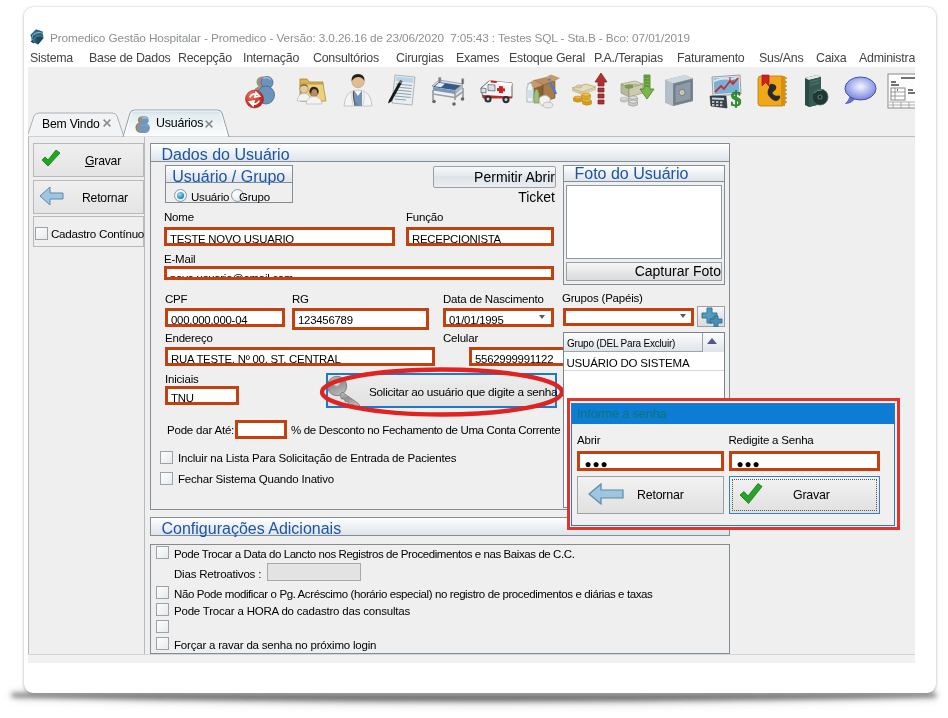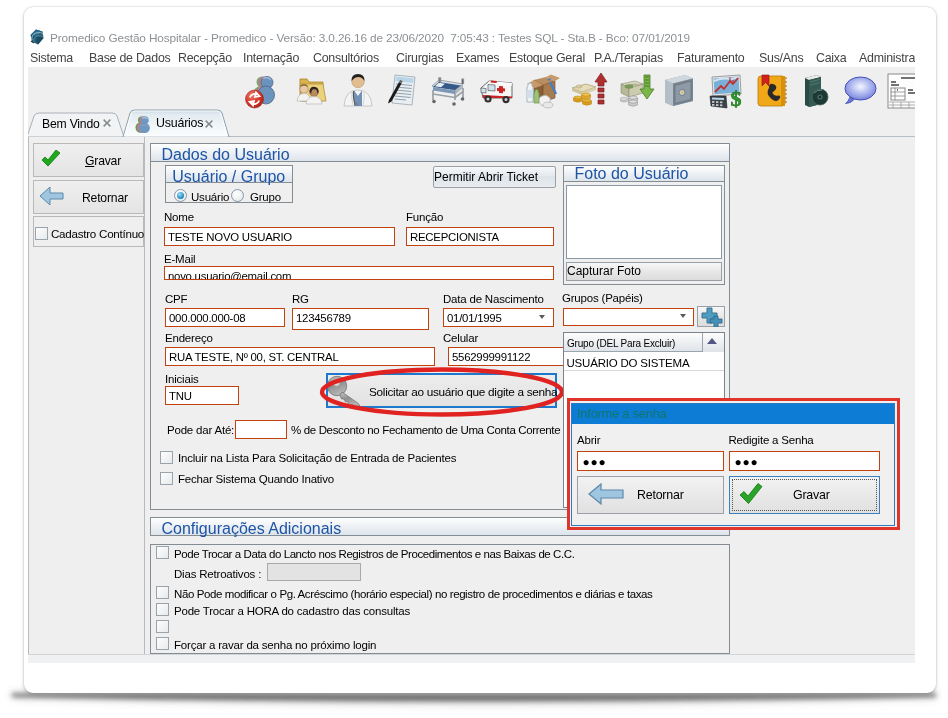--- a/index.html
+++ b/index.html
@@ -1,22 +1,22 @@
 <!DOCTYPE html>
 <html><head><meta charset="utf-8"><style>
 html,body{margin:0;padding:0}
 #c{position:relative;width:948px;height:718px;background:#fff;overflow:hidden;
    font-family:"Liberation Sans",sans-serif;}
 .ab{position:absolute}
 .lbl{position:absolute;font-size:11.5px;letter-spacing:-0.2px;line-height:14px;color:#000;white-space:nowrap}
 .mi{position:absolute;top:51px;font-size:12.4px;letter-spacing:-0.25px;color:#444;white-space:nowrap}
-.inp{position:absolute;background:#fff;border:1px solid #c2410c;box-sizing:border-box;
+.inp{position:absolute;background:#fff;border:3px solid #c2410c;box-sizing:border-box;
      font-size:11.4px;letter-spacing:-0.25px;line-height:15px;padding:1.5px 3px;white-space:nowrap;overflow:hidden}
 .btn{position:absolute;background:linear-gradient(#f7f7f7,#e9e9e9 45%,#dcdcdc);border:1px solid #9aa0a5;
-     box-sizing:border-box;text-align:left;font-size:12px;color:#000}
+     box-sizing:border-box;text-align:right;font-size:14px;color:#000}
 .cb{position:absolute;width:13px;height:13px;background:linear-gradient(135deg,#fdfdfd,#e7eaec);
     border:1px solid #9aa2aa;box-sizing:border-box}
 .gh{position:absolute;background:linear-gradient(#fefefe,#dde4eb);border:1px solid #848c94;
     box-sizing:border-box;color:#1d54a6;font-size:16px;line-height:15px}
 .grp{position:absolute;border:1px solid #848c94;box-sizing:border-box}
 </style></head><body>
 <div id="c">
 
 <svg class="ab" style="left:0;top:676px" width="948" height="42" viewBox="0 0 948 42">
  <defs>
@@ -326,44 +326,44 @@
   <div class="gh" style="left:149.5px;top:142.5px;width:580.5px;height:19px;padding-left:11px;padding-top:3px">Dados do Usuário</div>
 
   <div class="ab" id="form" style="left:0;top:0">
 
     <div class="gh" style="left:164.5px;top:164.5px;width:128.5px;height:18.5px;text-align:center;padding-top:3px">Usuário / Grupo</div>
     <div class="grp" style="left:164.5px;top:164.5px;width:128.5px;height:38.5px;border-color:#848c94"></div>
     <div class="ab" style="left:174px;top:189px;width:13px;height:13px;border-radius:50%;border:1px solid #8a99a8;background:radial-gradient(circle at 40% 35%,#fff,#dfe4e8);box-sizing:border-box"></div>
     <div class="ab" style="left:177px;top:192px;width:7px;height:7px;border-radius:50%;background:radial-gradient(circle at 38% 32%,#9adef8,#1580b8 75%)"></div>
     <div class="lbl" style="left:191px;top:190px">Usuário</div>
     <div class="ab" style="left:231px;top:189px;width:13px;height:13px;border-radius:50%;border:1px solid #8a99a8;background:radial-gradient(circle at 40% 35%,#fff,#dfe4e8);box-sizing:border-box"></div>
-    <div class="lbl" style="left:250px;top:190px">Grupo</div>
+    <div class="lbl" style="left:239px;top:190px">Grupo</div>
 
     <div class="btn" style="left:433px;top:165.5px;width:123px;height:22px;line-height:20px;border-radius:2px;background:linear-gradient(#f6f8fa,#e4e9ee 45%,#dde3e9 46%,#e9edf1)">Permitir Abrir Ticket</div>
 
     <div class="lbl" style="left:164px;top:210px">Nome</div>
     <div class="inp" style="left:164px;top:227px;width:231px;height:19px">TESTE NOVO USUARIO</div>
     <div class="lbl" style="left:406px;top:210px">Função</div>
     <div class="inp" style="left:406px;top:227px;width:148px;height:19px">RECEPCIONISTA</div>
 
     <div class="lbl" style="left:164px;top:252px">E-Mail</div>
     <div class="inp" style="left:164px;top:266px;width:390px;height:14px">novo.usuario@email.com</div>
 
     <div class="lbl" style="left:165px;top:292px">CPF</div>
-    <div class="inp" style="left:165px;top:308px;width:120px;height:19px">000.000.000-08</div>
+    <div class="inp" style="left:165px;top:308px;width:120px;height:19px">000.000.000-04</div>
     <div class="lbl" style="left:292px;top:292px">RG</div>
     <div class="inp" style="left:292px;top:308px;width:137px;height:22px">123456789</div>
     <div class="lbl" style="left:443px;top:292px">Data de Nascimento</div>
     <div class="inp" style="left:443px;top:308px;width:111px;height:19px">01/01/1995</div>
     <div class="ab" style="left:539px;top:315px;width:0;height:0;border-left:3.5px solid transparent;border-right:3.5px solid transparent;border-top:4px solid #5a5a5a"></div>
 
     <div class="lbl" style="left:165px;top:331px">Endereço</div>
     <div class="inp" style="left:165px;top:347px;width:270px;height:19px">RUA TESTE, Nº 00, ST. CENTRAL</div>
     <div class="lbl" style="left:443px;top:331px">Celular</div>
-    <div class="inp" style="left:448px;top:347px;width:133px;height:19px">5562999991122</div>
+    <div class="inp" style="left:469px;top:347px;width:133px;height:19px">5562999991122</div>
 
     <div class="lbl" style="left:165px;top:372px">Iniciais</div>
     <div class="inp" style="left:165px;top:386px;width:74px;height:19px">TNU</div>
 
     <div class="ab" style="left:326px;top:373px;width:231px;height:35px;border:2.5px solid #1e78cc;background:linear-gradient(#ededed,#e2e2e2);box-sizing:border-box"></div>
     <svg class="ab" style="left:327px;top:373px" width="36" height="34" viewBox="0 0 36 34">
       <defs>
               <linearGradient id="kg" x1="0" y1="0" x2="0.4" y2="1">
         <stop offset="0" stop-color="#c9c9c9"></stop>
                 <stop offset="0.5" stop-color="#8f8f8f"></stop>

